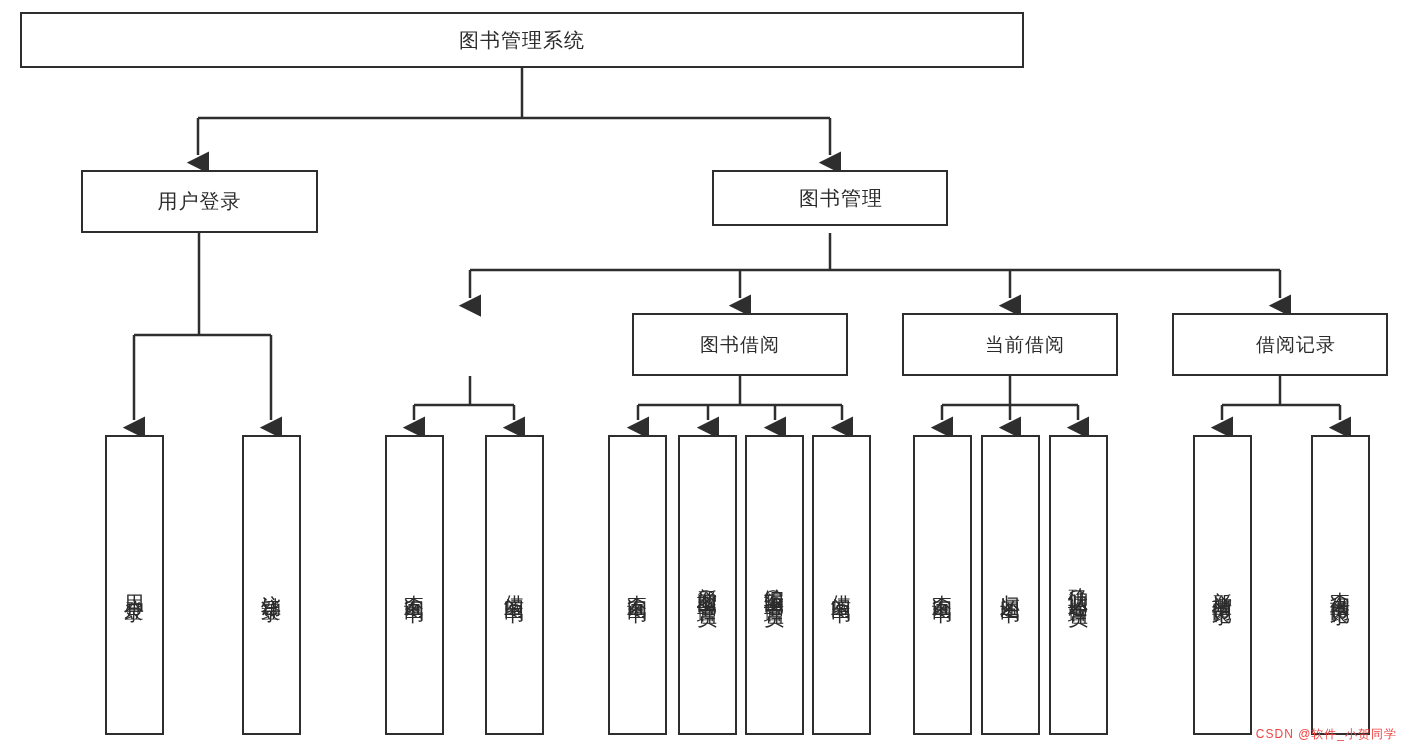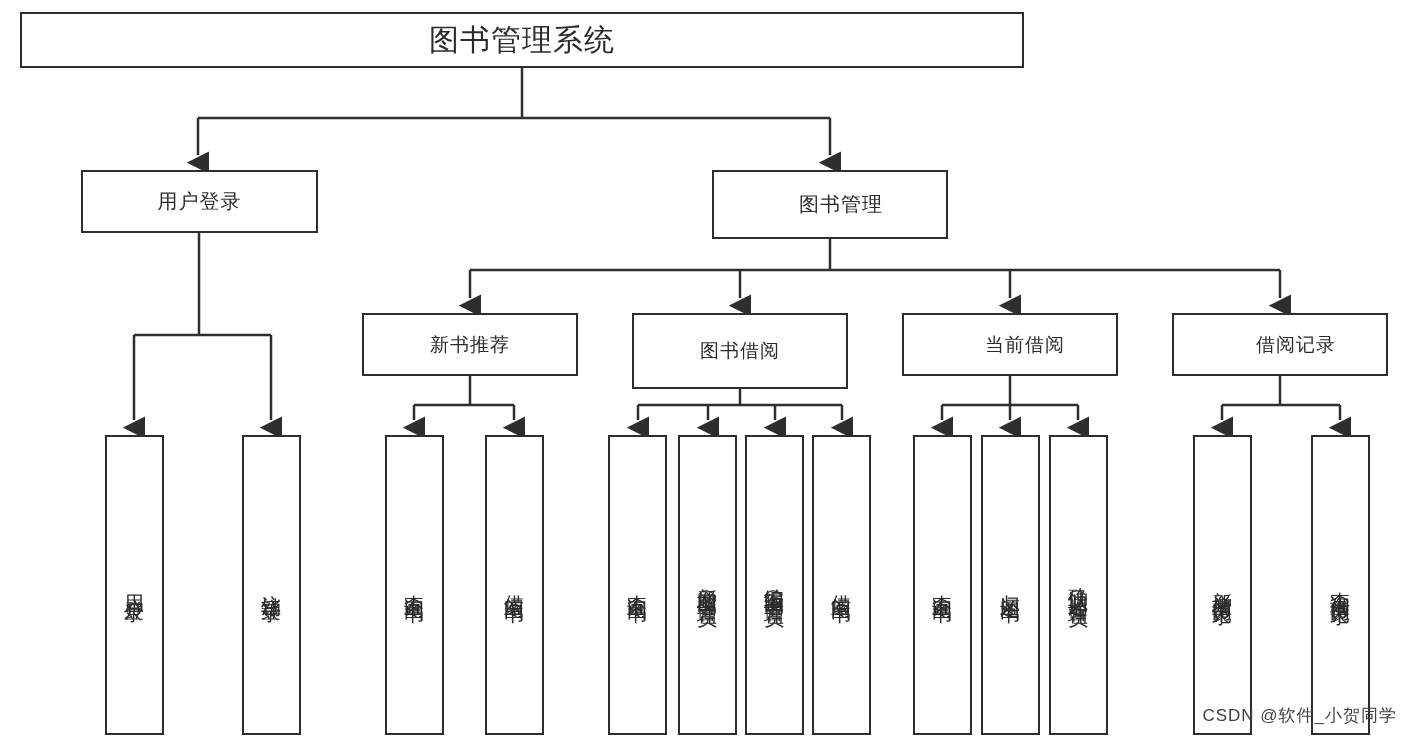--- a/index.html
+++ b/index.html
@@ -29,21 +29,21 @@
     box-sizing: border-box;
     border: 2.5px solid #2e2e2e;
     background: #ffffff;
     display: flex;
     align-items: center;
     justify-content: center;
     color: #2b2b2b;
     z-index: 2;
   }
   .node.root {
-    font-size: 30px;
+    font-size: 20px;
   }
   .node.lvl2 {
     font-size: 20px;
   }
   .node.lvl3 {
     font-size: 19px;
   }
   .node.leaf {
     font-size: 20px;
     align-items: center;
@@ -56,23 +56,23 @@
     line-height: 1;
     white-space: nowrap;
   }
   .htext {
     white-space: nowrap;
     letter-spacing: 1px;
   }
   #watermark {
     position: absolute;
     right: 8px;
-    bottom: 20px;
-    font-size: 17px;
-    color: #404040;
+    bottom: 4px;
+    font-size: 12px;
+    color: #ef4444;
     letter-spacing: 1px;
     z-index: 5;
     white-space: nowrap;
   }
 </style>
 </head>
 <body>
 
 <div id="canvas">
 
@@ -127,29 +127,26 @@
   </svg>
 
   <div class="node root" style="left:20px; top:12px; width:1004px; height:56px;">
     <span class="htext">图书管理系统</span>
   </div>
 
   <div class="node lvl2" style="left:81px; top:170px; width:237px; height:63px;">
     <span class="htext">用户登录</span>
   </div>
 
-  <div class="node lvl2" style="left:712px; top:170px; width:236px; height:69px;padding-left:22px;">
+  <div class="node lvl2" style="left:712px; top:170px; width:236px; height:56px;padding-left:22px;">
     <span class="htext">图书管理</span>
   </div>
 
-  <div class="node lvl3" style="left:362px; top:313px; width:216px; height:63px;">
-    <span class="htext">新书推荐</span>
-  </div>
-
-  <div class="node lvl3" style="left:632px; top:313px; width:216px; height:76px;">
+
+  <div class="node lvl3" style="left:632px; top:313px; width:216px; height:63px;">
     <span class="htext">图书借阅</span>
   </div>
 
   <div class="node lvl3" style="left:902px; top:313px; width:216px; height:63px;padding-left:30px;">
     <span class="htext">当前借阅</span>
   </div>
 
   <div class="node lvl3" style="left:1172px; top:313px; width:216px; height:63px;padding-left:32px;">
     <span class="htext">借阅记录</span>
   </div>

